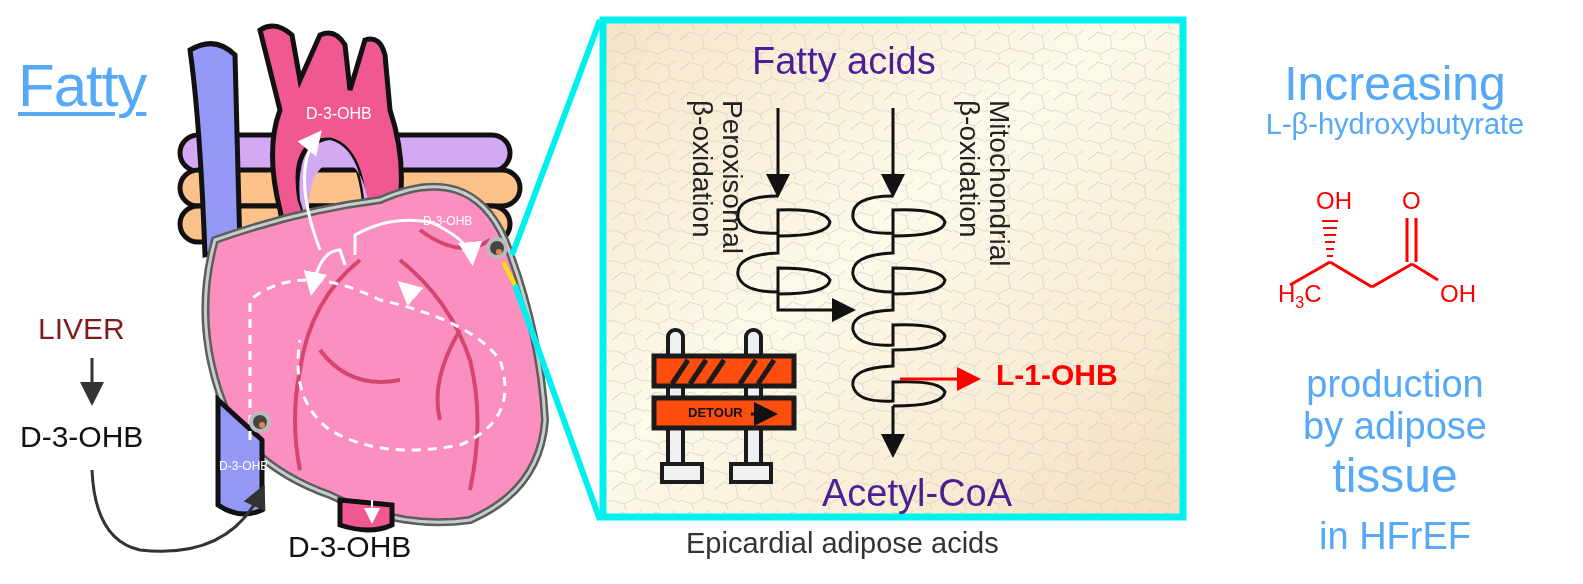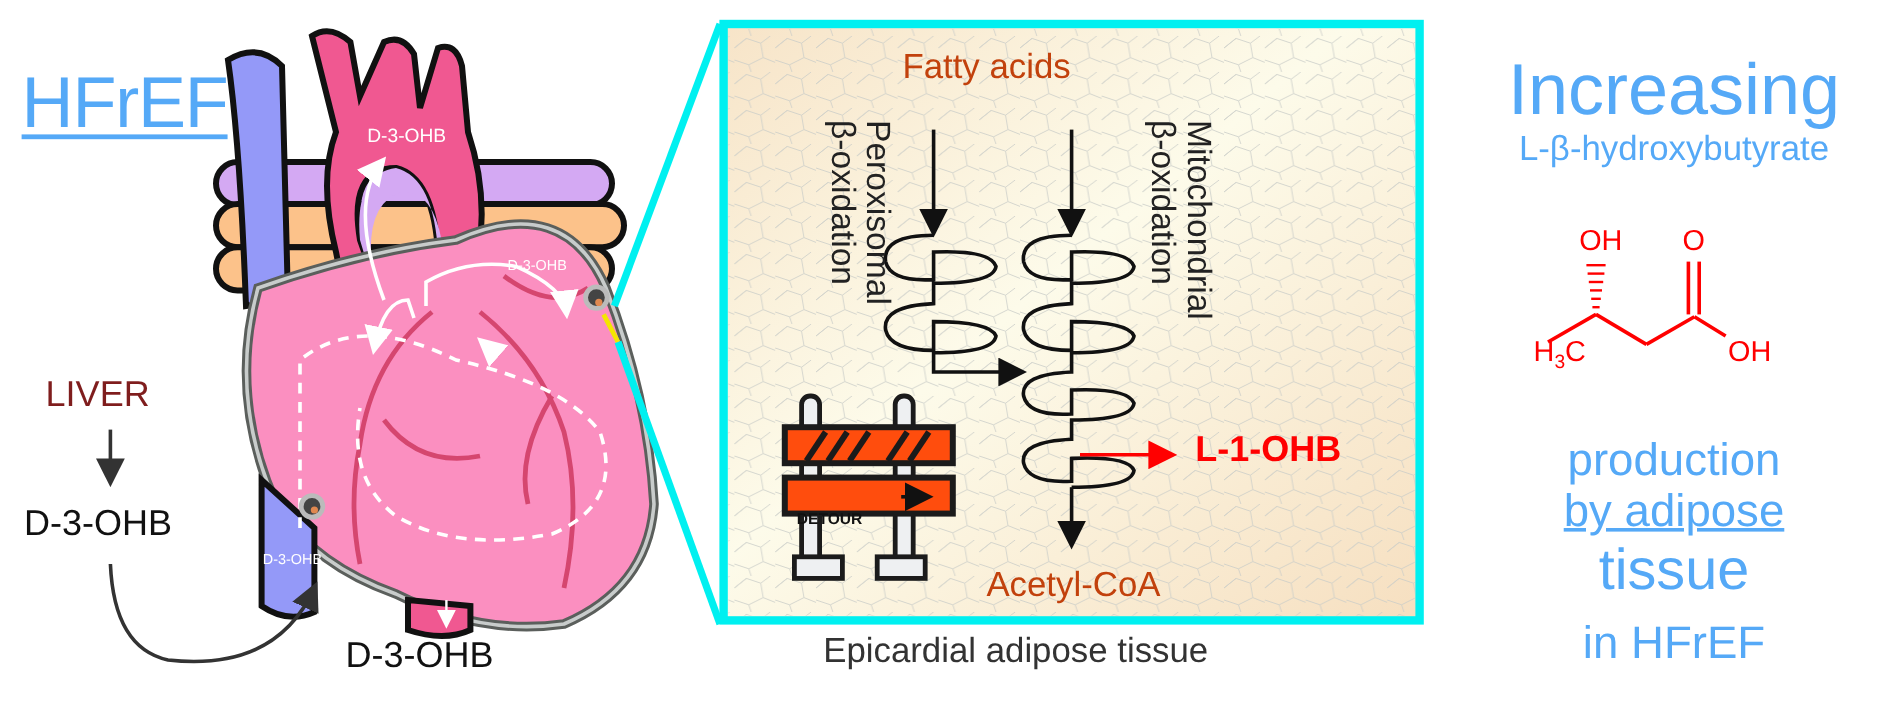--- a/index.html
+++ b/index.html
@@ -5,21 +5,21 @@
   html, body { margin: 0; padding: 0; background: #ffffff; }
   body { width: 1583px; height: 584px; position: relative; overflow: hidden; font-family: "Liberation Sans", sans-serif; }
   .abs { position: absolute; }
   svg { position: absolute; left: 0; top: 0; }
   .title-hfref { left: 18px; top: 56px; font-size: 60px; line-height: 1; color: #55a9f7; text-decoration: underline; text-decoration-thickness: 4px; text-underline-offset: 6px; letter-spacing: -1px; }
   .liver { left: 38px; top: 312px; font-size: 30px; color: #7f1d1d; }
   .d3-left { left: 20px; top: 420px; font-size: 30px; color: #111; }
   .d3-bottom { left: 288px; top: 530px; font-size: 30px; color: #111; }
   .heart-label { font-size: 16px; color: #ffffff; }
   .heart-label.small { font-size: 12px; }
-  .panel-text { font-size: 29px; color: #c2410c; }
+  .panel-text { font-size: 38px; color: #4c1d95; }
   .vertical { writing-mode: vertical-rl; font-size: 28px; color: #222; line-height: 1.05; }
   .l3ohb { left: 996px; top: 358px; font-size: 30px; font-weight: bold; color: #ff0000; }
   .eat-caption { left: 686px; top: 527px; font-size: 29px; color: #333; }
   .right-col { left: 1220px; width: 350px; text-align: center; color: #55a9f7; }
   .molecule-label { font-size: 24px; color: #ff0000; }
   .detour-text { font-size: 13px; font-weight: bold; color: #111; }
 </style>
 </head>
 <body>
 
@@ -139,21 +139,21 @@
   <g stroke="#ff0000" stroke-width="2">
     <line x1="1327" y1="256" x2="1333" y2="256"></line>
     <line x1="1326" y1="249" x2="1334" y2="249"></line>
     <line x1="1325" y1="242" x2="1335" y2="242"></line>
     <line x1="1324" y1="235" x2="1336" y2="235"></line>
     <line x1="1323" y1="228" x2="1337" y2="228"></line>
     <line x1="1322" y1="221" x2="1338" y2="221"></line>
   </g>
 </svg>
 
-<div class="abs title-hfref">HFrEF</div>
+<div class="abs title-hfref">Fatty</div>
 
 <div class="abs liver">LIVER</div>
 <div class="abs d3-left">D-3-OHB</div>
 <div class="abs d3-bottom">D-3-OHB</div>
 
 <div class="abs heart-label" style="left:306px; top:105px;">D-3-OHB</div>
 <div class="abs heart-label small" style="left:423px; top:214px;">D-3-OHB</div>
 <div class="abs heart-label small" style="left:219px; top:459px;">D-3-OHB</div>
 
 <div class="abs panel-text" style="left:752px; top:40px;">Fatty acids</div>
@@ -163,27 +163,27 @@
   <span>β-oxidation</span>
 </div>
 
 <div class="abs vertical" style="left:955px; top:100px;">
   <span>Mitochondrial</span><br>
   <span>β-oxidation</span>
 </div>
 
 <div class="abs l3ohb">L-1-OHB</div>
 <div class="abs panel-text" style="left:822px; top:472px;">Acetyl-CoA</div>
-<div class="abs detour-text" style="left:664px; top:405px;margin-top:20px;">DETOUR</div>
-<div class="abs eat-caption">Epicardial adipose tissue</div>
+<div class="abs detour-text" style="left:688px; top:405px;">DETOUR</div>
+<div class="abs eat-caption">Epicardial adipose acids</div>
 
-<div class="abs right-col" style="top:40px; font-size:60px;">Increasing</div>
+<div class="abs right-col" style="top:56px; font-size:48px;">Increasing</div>
 <div class="abs right-col" style="top:108px; font-size:29px;">L-β-hydroxybutyrate</div>
 
 <div class="abs molecule-label" style="left:1316px; top:187px;">OH</div>
 <div class="abs molecule-label" style="left:1402px; top:187px;">O</div>
 <div class="abs molecule-label" style="left:1230px; top:280px;margin-left:48px;"><span>H</span><sub style="font-size:16px;">3</sub><span>C</span></div>
 <div class="abs molecule-label" style="left:1440px; top:280px;">OH</div>
 
 <div class="abs right-col" style="top:350px; font-size:38px;margin-top:13px;">production</div>
-<div class="abs right-col" style="top:405px; font-size:38px;text-decoration:underline;">by adipose</div>
+<div class="abs right-col" style="top:405px; font-size:38px;">by adipose</div>
 <div class="abs right-col" style="top:448px; font-size:48px;">tissue</div>
 <div class="abs right-col" style="top:515px; font-size:38px;">in HFrEF</div>
 
 </body></html>

